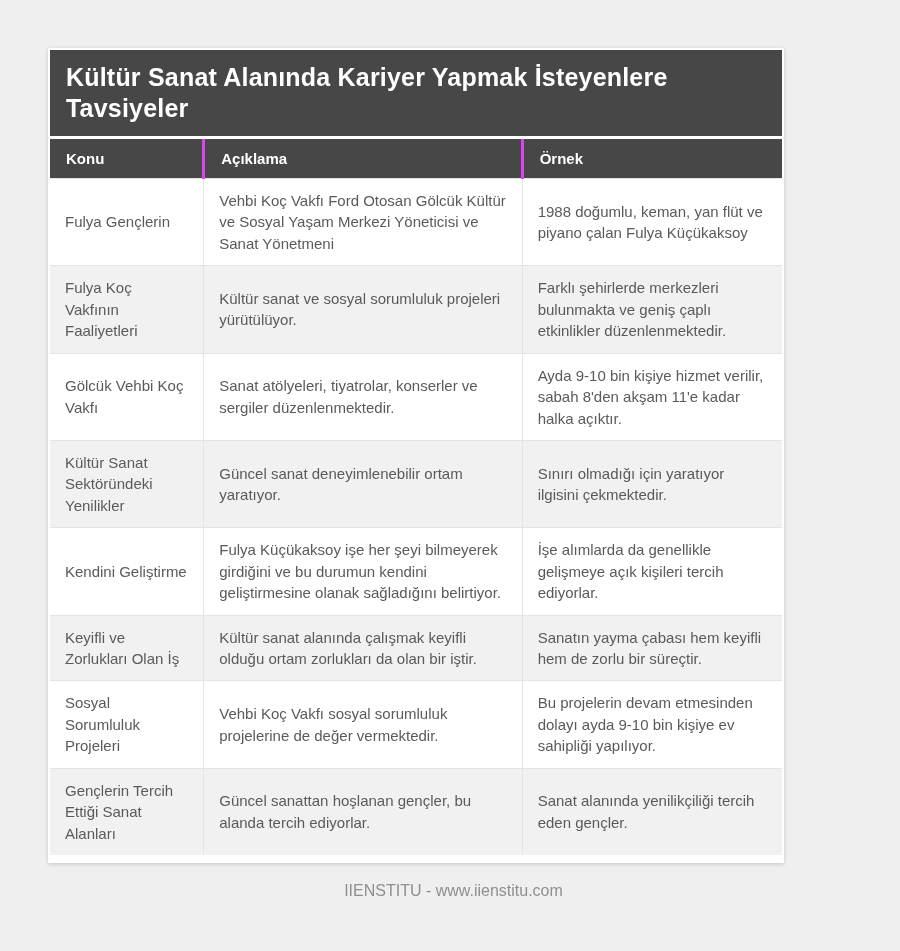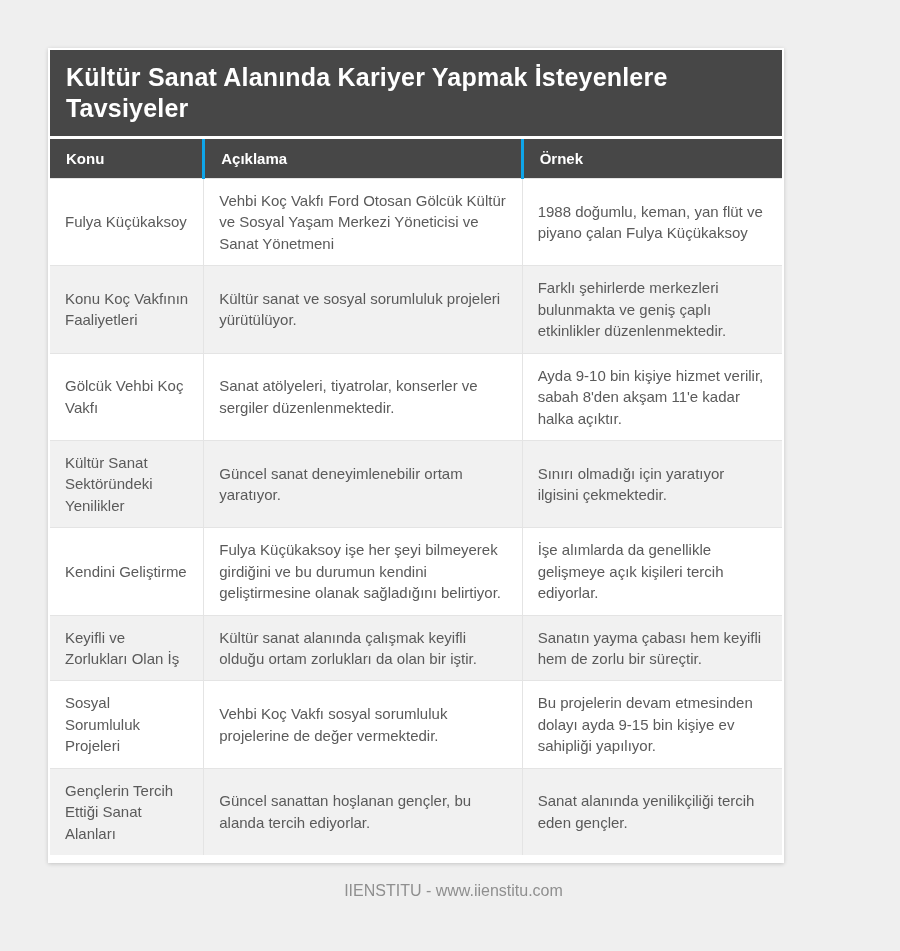--- a/index.html
+++ b/index.html
@@ -36,21 +36,21 @@
   col.c1 { width: 21%; }
   col.c2 { width: 43.5%; }
   col.c3 { width: 35.5%; }
   th {
     background: #474747;
     color: #ffffff;
     font-size: 15px;
     font-weight: bold;
     text-align: left;
     padding: 11px 16px;
-    border-left: 3px solid #0ea5e9;
+    border-left: 3px solid #d946ef;
   }
   th:first-child { border-left: none; }
   td {
     padding: 11px 15px;
     border: 1px solid #e4e4e4;
     vertical-align: middle;
     line-height: 1.43;
     background: #ffffff;
   }
   tbody tr:nth-child(even) td { background: #f1f1f1; }
@@ -78,26 +78,26 @@
     </colgroup>
     <thead>
       <tr>
         <th>Konu</th>
         <th>Açıklama</th>
         <th>Örnek</th>
       </tr>
     </thead>
     <tbody>
       <tr>
-        <td>Fulya Küçükaksoy</td>
+        <td>Fulya Gençlerin</td>
         <td>Vehbi Koç Vakfı Ford Otosan Gölcük Kültür ve Sosyal Yaşam Merkezi Yöneticisi ve Sanat Yönetmeni</td>
         <td>1988 doğumlu, keman, yan flüt ve piyano çalan Fulya Küçükaksoy</td>
       </tr>
       <tr>
-        <td>Konu Koç Vakfının Faaliyetleri</td>
+        <td>Fulya Koç Vakfının Faaliyetleri</td>
         <td>Kültür sanat ve sosyal sorumluluk projeleri yürütülüyor.</td>
         <td>Farklı şehirlerde merkezleri bulunmakta ve geniş çaplı etkinlikler düzenlenmektedir.</td>
       </tr>
       <tr>
         <td>Gölcük Vehbi Koç Vakfı</td>
         <td>Sanat atölyeleri, tiyatrolar, konserler ve sergiler düzenlenmektedir.</td>
         <td>Ayda 9-10 bin kişiye hizmet verilir, sabah 8'den akşam 11'e kadar halka açıktır.</td>
       </tr>
       <tr>
         <td>Kültür Sanat Sektöründeki Yenilikler</td>
@@ -110,21 +110,21 @@
         <td>İşe alımlarda da genellikle gelişmeye açık kişileri tercih ediyorlar.</td>
       </tr>
       <tr>
         <td>Keyifli ve Zorlukları Olan İş</td>
         <td>Kültür sanat alanında çalışmak keyifli olduğu ortam zorlukları da olan bir iştir.</td>
         <td>Sanatın yayma çabası hem keyifli hem de zorlu bir süreçtir.</td>
       </tr>
       <tr>
         <td>Sosyal Sorumluluk Projeleri</td>
         <td>Vehbi Koç Vakfı sosyal sorumluluk projelerine de değer vermektedir.</td>
-        <td>Bu projelerin devam etmesinden dolayı ayda 9-15 bin kişiye ev sahipliği yapılıyor.</td>
+        <td>Bu projelerin devam etmesinden dolayı ayda 9-10 bin kişiye ev sahipliği yapılıyor.</td>
       </tr>
       <tr>
         <td>Gençlerin Tercih Ettiği Sanat Alanları</td>
         <td>Güncel sanattan hoşlanan gençler, bu alanda tercih ediyorlar.</td>
         <td>Sanat alanında yenilikçiliği tercih eden gençler.</td>
       </tr>
     </tbody>
   </table>
 </div>
 

